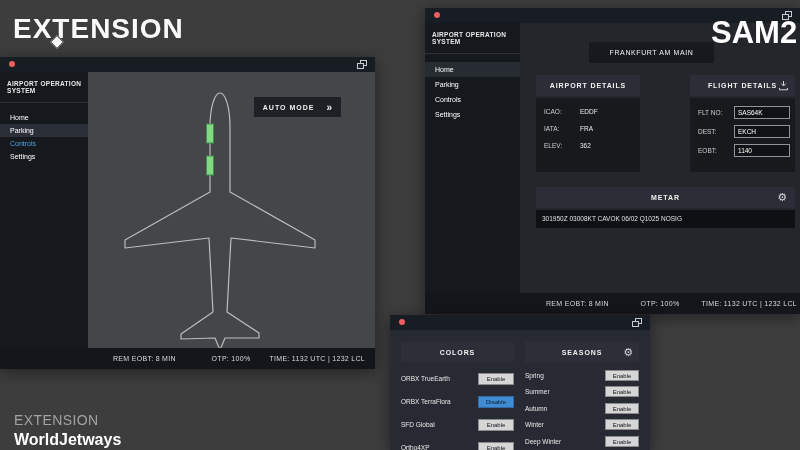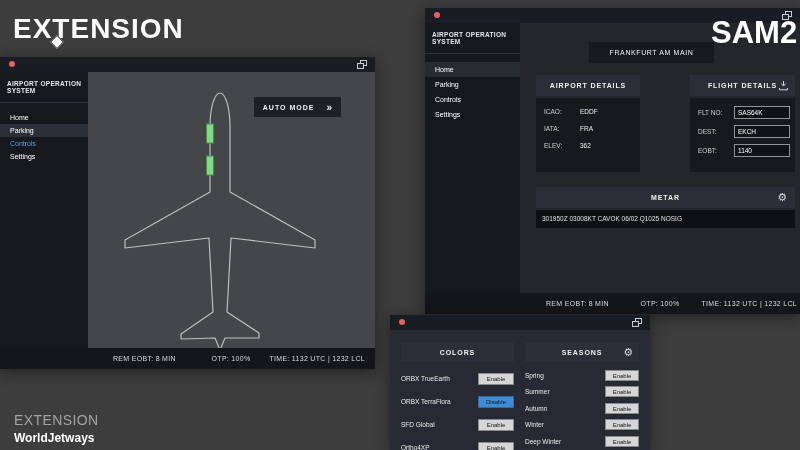--- a/index.html
+++ b/index.html
@@ -78,21 +78,21 @@
   .tgl-btn.active{background:#3f8cd3;border-color:#2f6aa5;color:#0d1b2b;}
   
   #logo{position:absolute;left:13px;top:13px;font-size:28px;font-weight:800;letter-spacing:1px;
         color:#fafafa;z-index:5;}
   #logo .tower-dot{position:absolute;left:39px;top:24px;width:8px;height:8px;background:#fafafa;
         transform:rotate(45deg);border:1px solid #3d3d3d;}
   #sam-logo{position:absolute;left:711px;top:15px;font-size:31px;font-weight:800;color:#ffffff;
         z-index:30;letter-spacing:0;}
   #ext-block{position:absolute;left:14px;top:412px;z-index:5;}
   #ext-label{font-size:14px;color:#a3a3a3;letter-spacing:.4px;}
-  #ext-name{font-size:12px;font-weight:bold;color:#fff;margin-top:3px;}
+  #ext-name{font-size:16px;font-weight:bold;color:#fff;margin-top:3px;}
 </style>
 </head>
 <body>
 
 <div id="logo">
   <span>EXTENSION</span>
   <span class="tower-dot"></span>
 </div>
 <div id="sam-logo">SAM2</div>
 <div id="ext-block">

